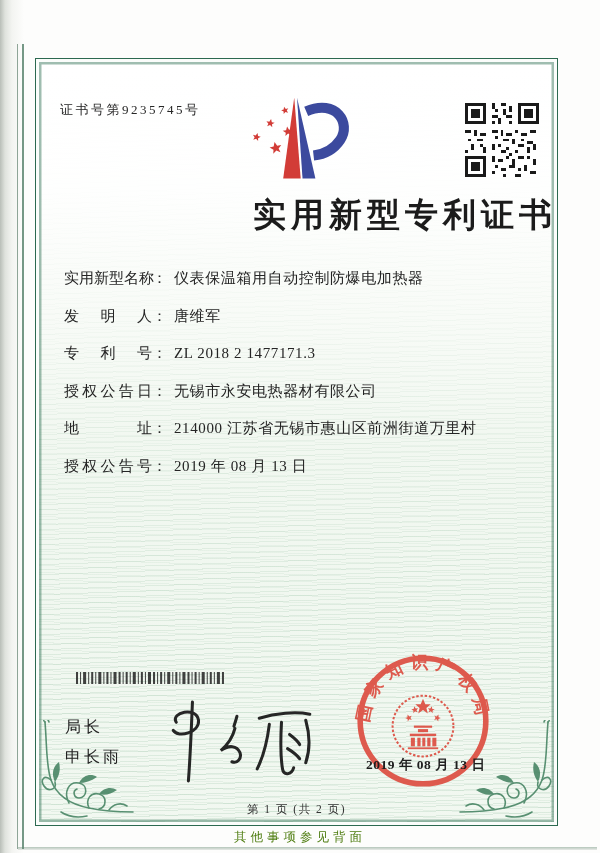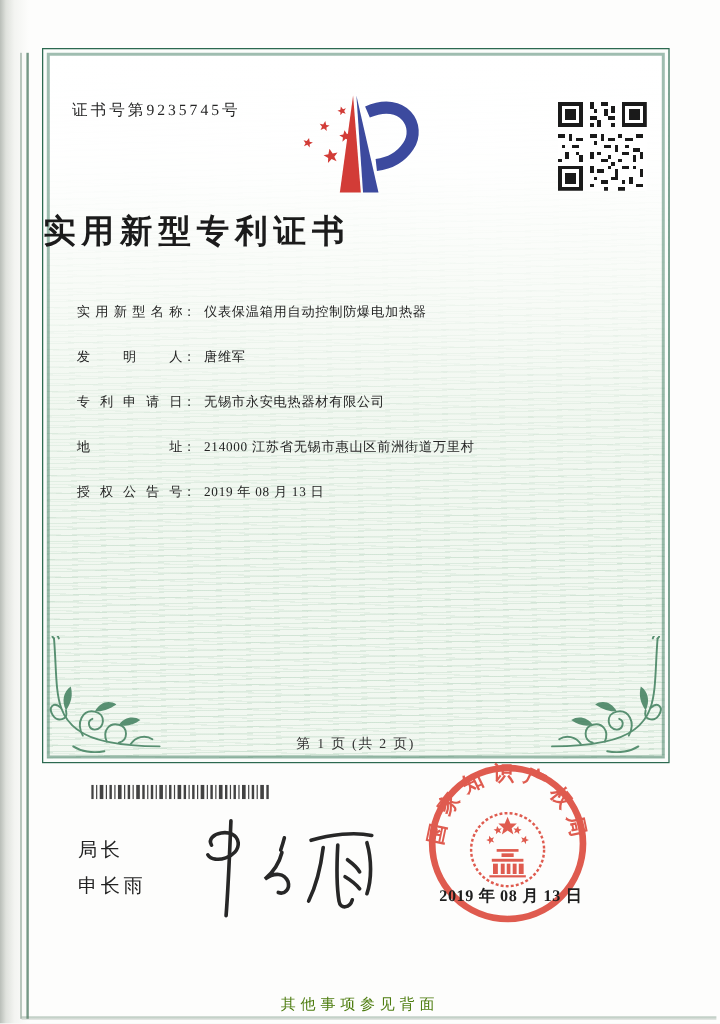--- a/index.html
+++ b/index.html
@@ -11,35 +11,35 @@
   }
   
   .spine{position:absolute;left:0;top:0;bottom:0;width:26px;
     background:linear-gradient(90deg,#b9beb8 0,#dfe2dd 5px,#f3f4f1 12px,#fdfdfc 24px);}
   .spine-line{position:absolute;left:17px;top:44px;bottom:4px;width:4px;
     border-left:1px solid #6c8a78;border-right:2px solid #49775f;opacity:.75;}
   .bottom-edge{position:absolute;left:18px;right:3px;bottom:3px;height:3px;
     background:linear-gradient(180deg,rgba(90,130,105,.45),rgba(150,160,150,.2));}
   
   .frame{
-    position:absolute;left:35px;top:40px;width:523px;height:596px;box-sizing:border-box;
+    position:absolute;left:35px;top:58px;width:523px;height:768px;box-sizing:border-box;
     border:1.5px solid #2c6950;
     box-shadow:inset 0 0 0 3px #fbfdfb, inset 0 0 0 5.5px #30715576;
     background:
       linear-gradient(180deg,#ffffff 0%,rgba(255,255,255,.96) 16%,rgba(250,252,249,.82) 32%,rgba(241,247,240,.45) 50%,rgba(233,243,233,.16) 70%,rgba(227,240,228,.04) 100%),
       repeating-linear-gradient(178deg,rgba(122,176,140,.20) 0 1px,rgba(255,255,255,0) 1px 5px),
       repeating-linear-gradient(2deg,rgba(122,176,140,.12) 0 1px,rgba(255,255,255,0) 1px 7px),
       #f2f8f1;
   }
   .cert-no{position:absolute;left:24px;top:42px;font-size:13px;letter-spacing:2.5px;color:#262626;}
   .logo{position:absolute;left:50%;top:33px;transform:translateX(-50%);width:112px;height:92px;}
   .qr{position:absolute;right:18px;top:44px;width:74px;height:74px;}
-  .title{position:absolute;left:0;right:0;top:134px;text-align:left;
-    font-size:27px;font-weight:bold;letter-spacing:5px;color:#1b1b1b;}
-  .fields{position:absolute;left:28px;right:24px;top:208px;font-size:11px;}
+  .title{position:absolute;left:0;right:0;top:134px;text-align:right;
+    font-size:33px;font-weight:bold;letter-spacing:5px;color:#1b1b1b;}
+  .fields{position:absolute;left:28px;right:24px;top:208px;font-size:15px;}
   .frow{position:relative;line-height:22px;margin-bottom:15.5px;white-space:nowrap;}
   .flabel{display:inline-block;width:88px;text-align:justify;text-align-last:justify;
     vertical-align:top;color:#252525;}
   .fcolon{display:inline-block;vertical-align:top;}
   .fvalue{display:inline-block;vertical-align:top;margin-left:7px;letter-spacing:.6px;color:#242424;}
   .pair2{position:absolute;left:258px;top:0;}
   .pair2 .flabel2{letter-spacing:1.5px;}
   .paras{position:absolute;left:28px;right:25px;top:459px;font-size:13.5px;line-height:21px;
     text-align:justify;color:#262626;}
   .paras p{margin:0 0 1px 0;text-indent:2em;letter-spacing:.3px;}
@@ -111,21 +111,24 @@
   <div class="title">实用新型专利证书</div>
 
   <div class="fields">
     <div class="frow">
       <span class="flabel">实用新型名称</span><span class="fcolon">：</span><span class="fvalue">仪表保温箱用自动控制防爆电加热器</span>
     </div>
     <div class="frow">
       <span class="flabel">发明人</span><span class="fcolon">：</span><span class="fvalue">唐维军</span>
     </div>
     <div class="frow">
-      <span class="flabel">专利申请日</span><span class="fcolon">：</span><span class="fvalue">无锡市永安电热器材有限公司</span>
+      <span class="flabel">专利号</span><span class="fcolon">：</span><span class="fvalue">ZL 2018 2 1477171.3</span>
+    </div>
+    <div class="frow">
+      <span class="flabel">授权公告日</span><span class="fcolon">：</span><span class="fvalue">无锡市永安电热器材有限公司</span>
     </div>
     <div class="frow">
       <span class="flabel">地址</span><span class="fcolon">：</span><span class="fvalue">214000 江苏省无锡市惠山区前洲街道万里村</span>
     </div>
     <div class="frow">
       <span class="flabel">授权公告号</span><span class="fcolon">：</span><span class="fvalue">2019 年 08 月 13 日</span>
     </div>
   </div>
 
 

